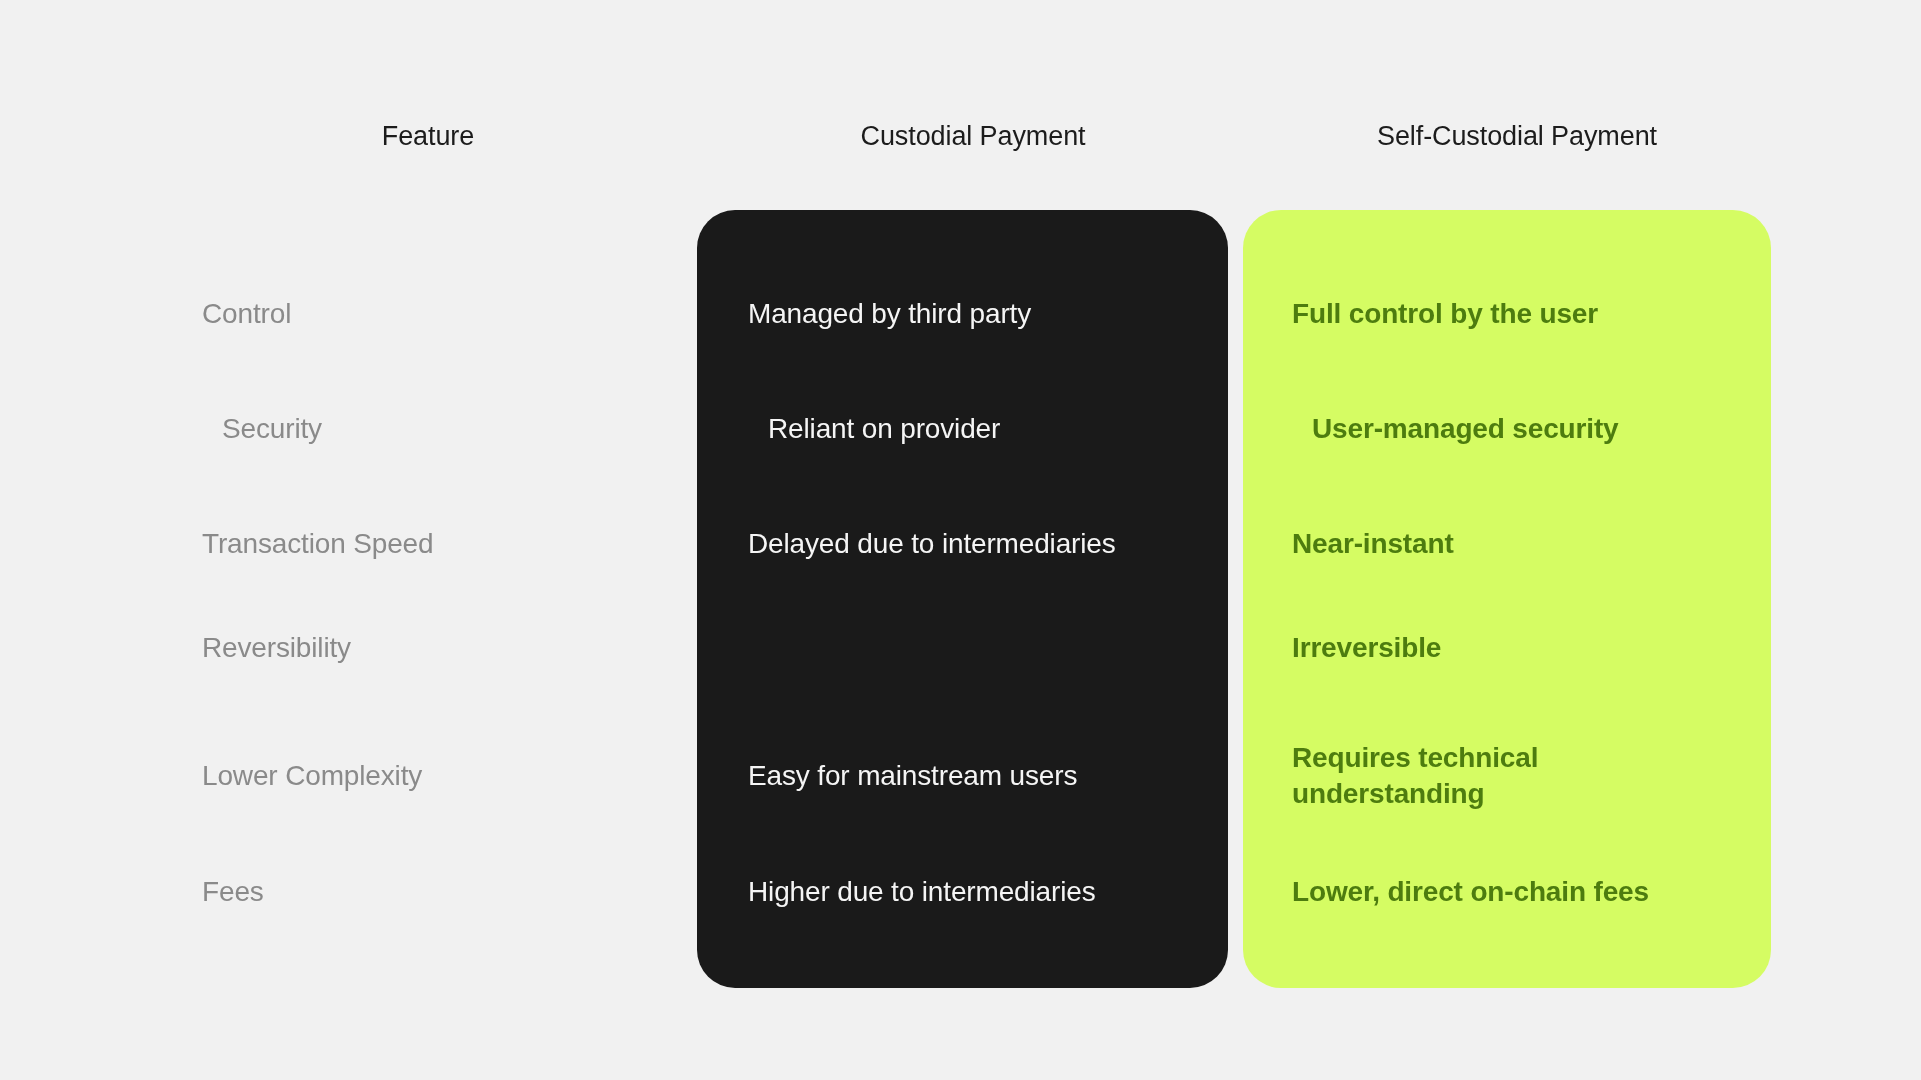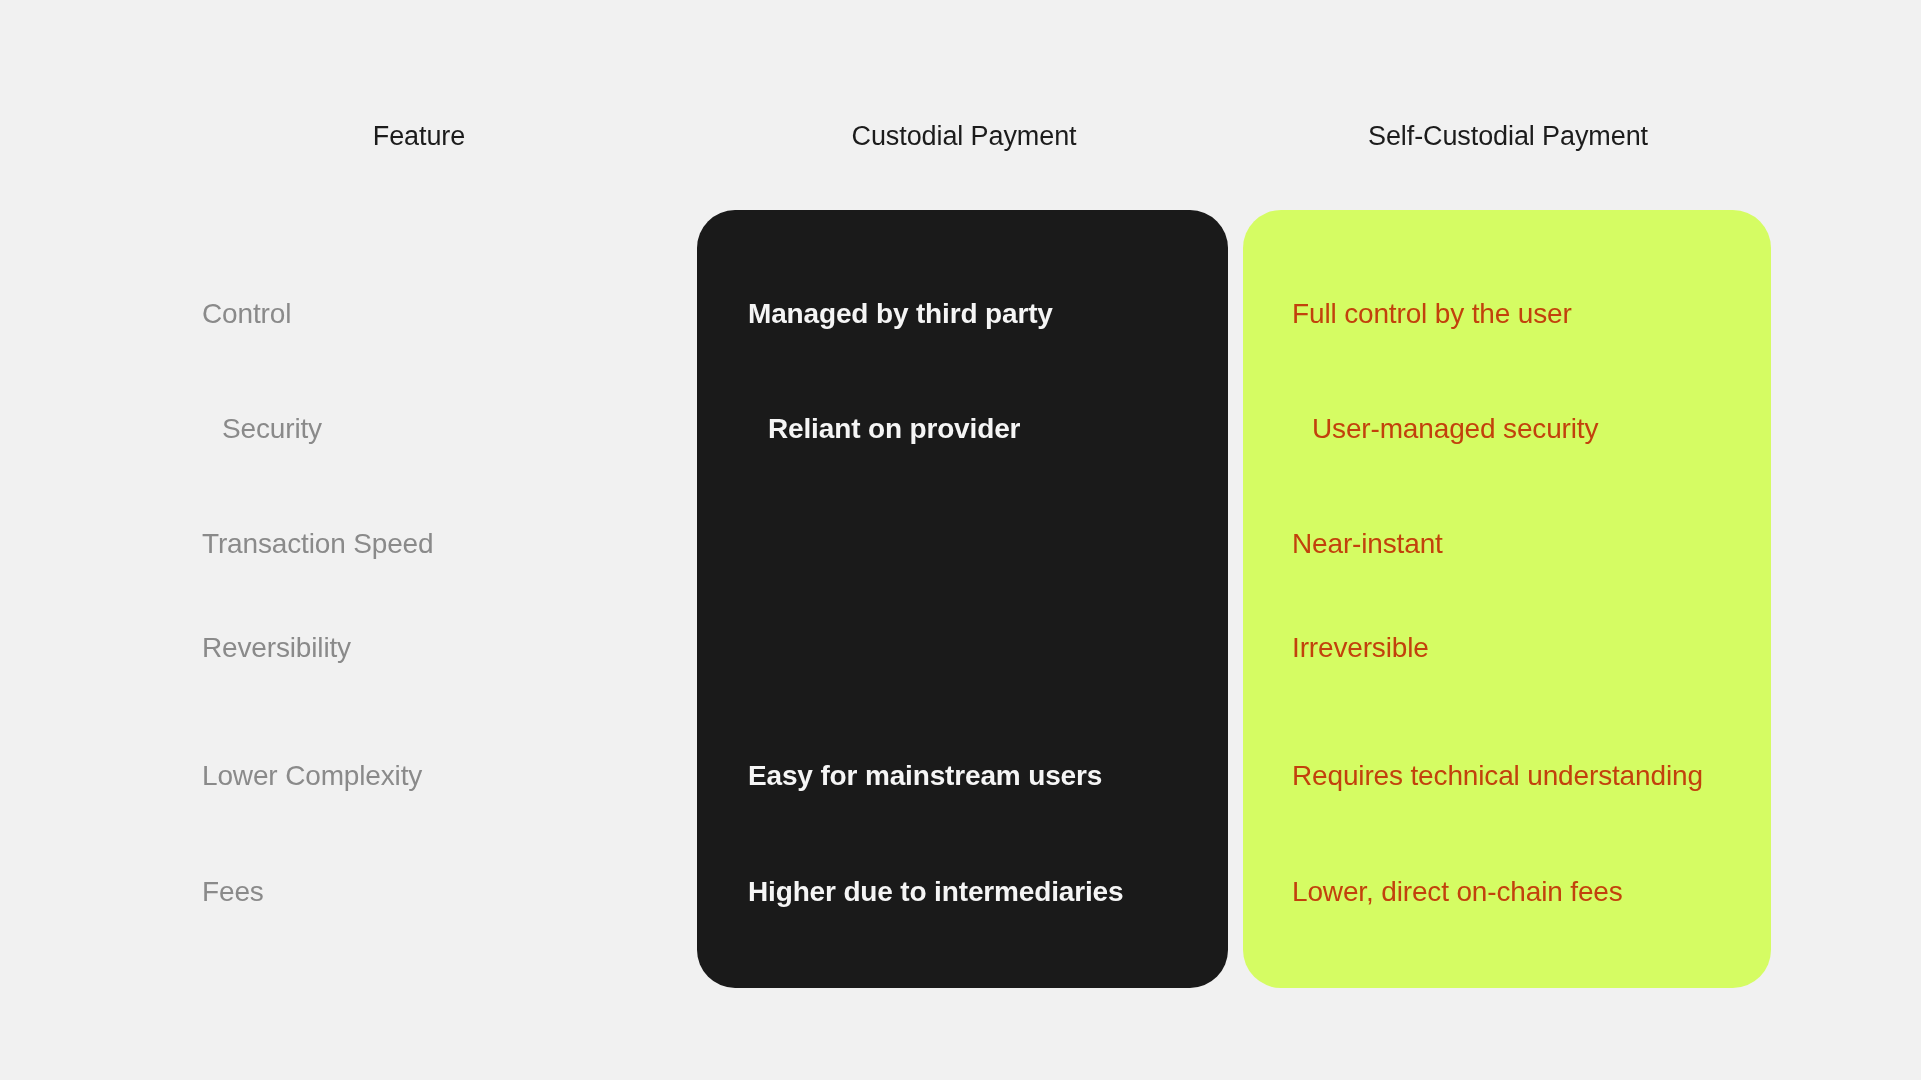--- a/index.html
+++ b/index.html
@@ -20,21 +20,21 @@
   .comparison-board {
     position: relative;
     width: 1921px;
     height: 1080px;
   }
 
   
   .header-row {
     position: absolute;
     top: 114px;
-    left: 2px;
+    left: 11px;
     width: 1645px;
     height: 44px;
   }
 
   .col-header {
     position: absolute;
     top: 0;
     font-size: 27px;
     line-height: 44px;
     font-weight: 400;
@@ -117,30 +117,29 @@
   .cell.feature-cell .cell-text {
     color: #8a8a8a;
   }
 
   .cell.custodial-cell {
     left: 748px;
     width: 460px;
   }
   .cell.custodial-cell .cell-text {
     color: #f5f5f5;
-    font-weight: bold;
   }
 
   .cell.self-cell {
     left: 1292px;
     width: 440px;
   }
   .cell.self-cell .cell-text {
-    color: #c2410c;
-    font-weight: 400;
+    color: #4d7c0f;
+    font-weight: 700;
   }
 </style>
 </head>
 <body>
 
 <div class="comparison-board">
 
   <div class="header-row">
     <div class="col-header feature-header">Feature</div>
     <div class="col-header custodial-header">Custodial Payment</div>
@@ -173,20 +172,23 @@
       </div>
       <div class="cell self-cell">
         <span class="cell-text">User-managed security</span>
       </div>
     </div>
 
     <div class="row">
       <div class="cell feature-cell">
         <span class="cell-text">Transaction Speed</span>
       </div>
+      <div class="cell custodial-cell">
+        <span class="cell-text">Delayed due to intermediaries</span>
+      </div>
       <div class="cell self-cell">
         <span class="cell-text">Near-instant</span>
       </div>
     </div>
 
     <div class="row">
       <div class="cell feature-cell">
         <span class="cell-text">Reversibility</span>
       </div>
       <div class="cell self-cell">

